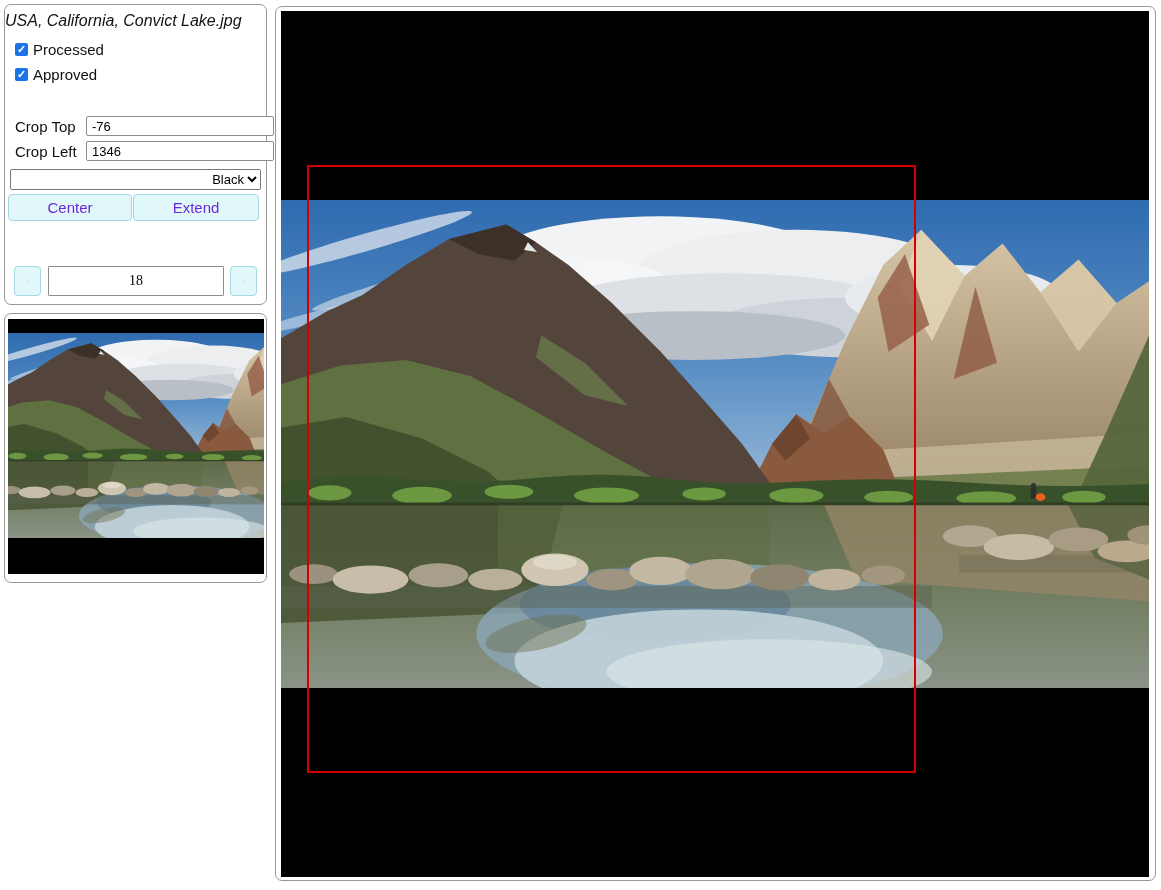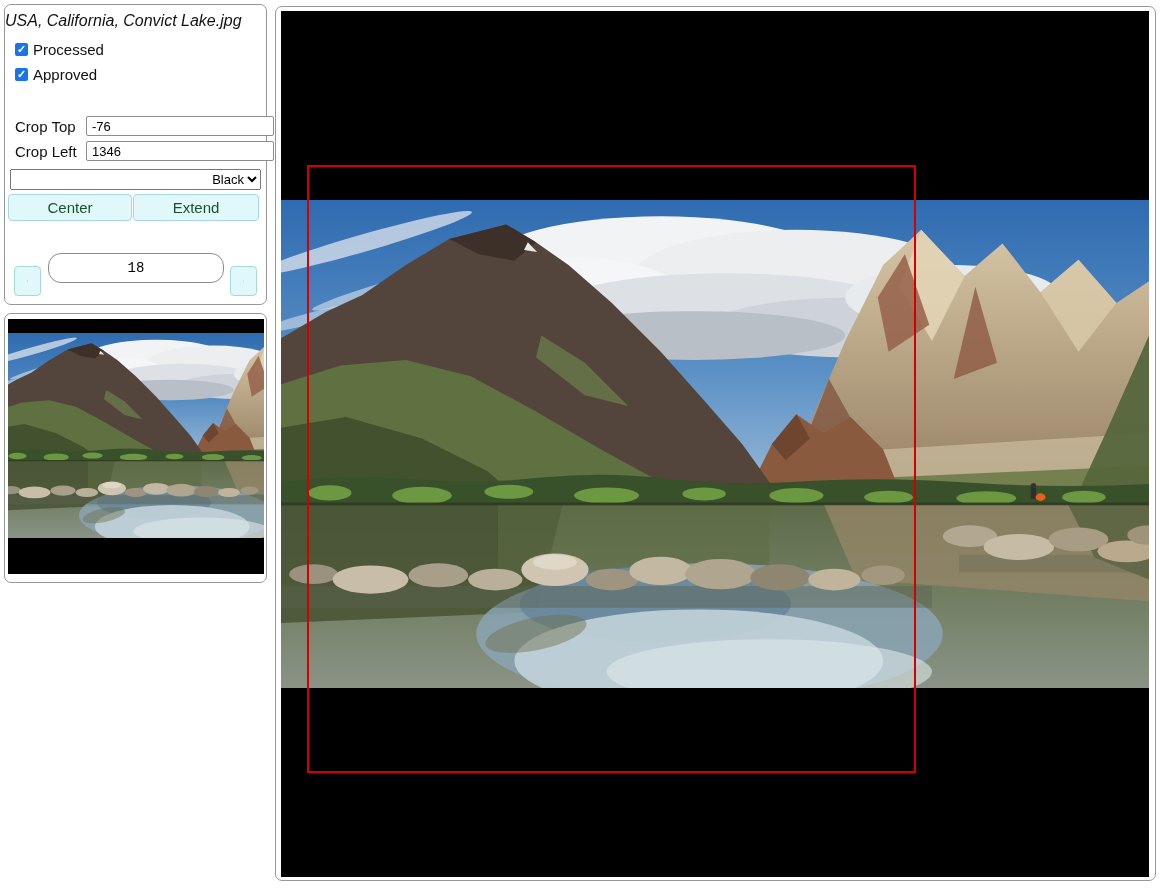--- a/index.html
+++ b/index.html
@@ -35,32 +35,32 @@
   .frow input{
     flex:1;height:20px;box-sizing:border-box;border:1px solid #8d8d8d;border-radius:2px;
     font-family:inherit;font-size:13px;padding:1px 5px;
   }
   #fill-select{
     position:absolute;left:5px;top:164px;width:251px;height:21px;
     font-family:inherit;font-size:13px;box-sizing:border-box;text-align:right;
   }
   .btn{
     position:absolute;box-sizing:border-box;background:#E1F8FB;border:1px solid #A6D8E3;
-    border-radius:4px;font-family:inherit;font-size:15px;color:#14532d;cursor:pointer;
+    border-radius:4px;font-family:inherit;font-size:15px;color:#6d28d9;cursor:pointer;
     display:flex;align-items:center;justify-content:center;padding:12px;
   }
   #btn-center{left:3px;top:189px;width:124px;height:27px;}
   #btn-extend{left:128px;top:189px;width:126px;height:27px;}
   #btn-save{left:3px;top:223px;width:255px;height:30px;}
   #btn-prev{left:9px;top:261px;width:27px;height:30px;}
   #btn-next{left:225px;top:261px;width:27px;height:30px;}
   #nav-index{
-    position:absolute;left:43px;top:248px;width:176px;height:30px;box-sizing:border-box;
-    border:1px solid #8d8d8d;border-radius:13px;text-align:center;
-    font-family:Liberation Mono, monospace;font-size:14px;
+    position:absolute;left:43px;top:261px;width:176px;height:30px;box-sizing:border-box;
+    border:1px solid #8d8d8d;border-radius:1px;text-align:center;
+    font-family:Liberation Serif, serif;font-size:14px;
   }
   .arrow-icon{display:block;}
 
   .thumb{
     position:absolute;left:3px;top:5px;width:256px;height:255px;background:#000;
     overflow:hidden;
   }
   .thumb svg{position:absolute;left:-11px;top:14px;width:364px;height:205px;display:block;}
 
   .canvas{

